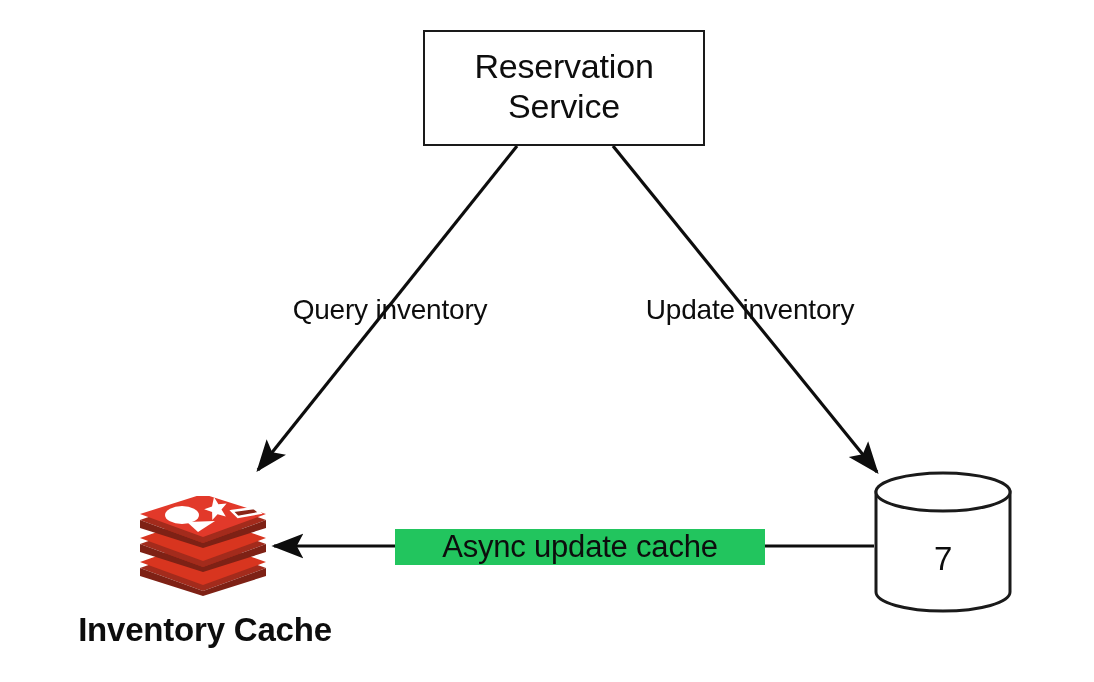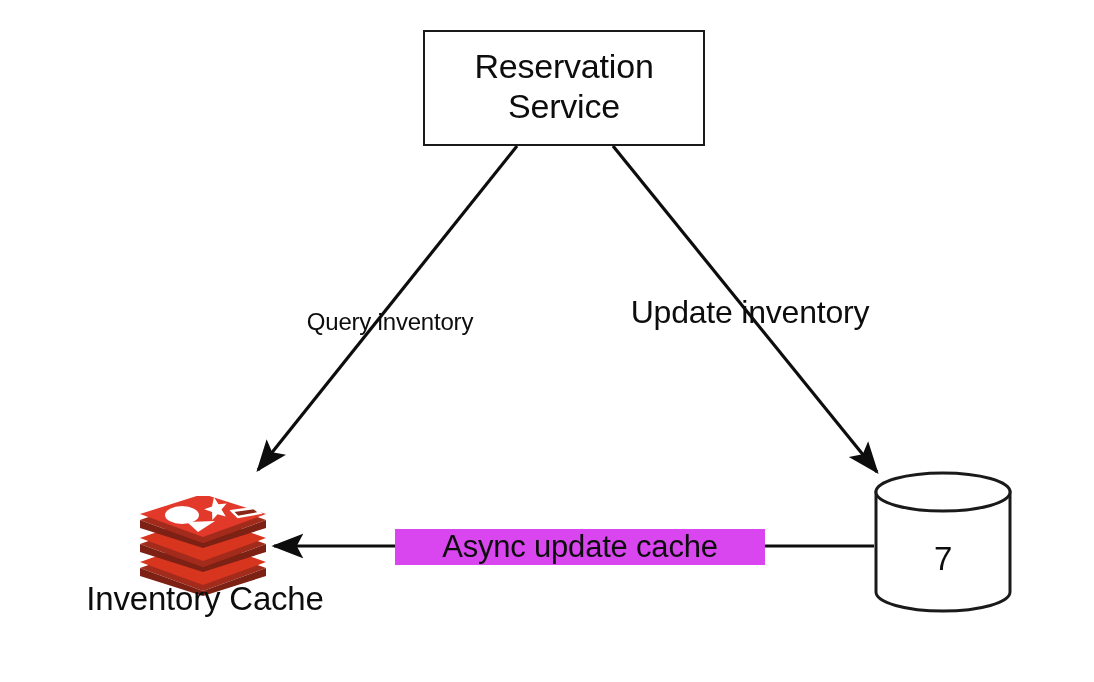--- a/index.html
+++ b/index.html
@@ -57,44 +57,44 @@
   }
   #service-box-label {
     left: 423px;
     top: 46px;
     width: 282px;
     font-size: 34px;
   }
   
   #label-query {
     left: 230px;
-    top: 308px;
+    top: 294px;
     width: 320px;
-    font-size: 24px;
+    font-size: 28px;
   }
   #label-update {
     left: 585px;
     top: 294px;
     width: 330px;
-    font-size: 32px;
+    font-size: 28px;
   }
   #label-async {
     left: 395px;
     top: 529px;
     width: 370px;
     font-size: 31px;
-    background: #d946ef;
+    background: #22c55e;
   }
   
   #cache-caption {
     left: 40px;
-    top: 580px;
+    top: 611px;
     width: 330px;
     font-size: 33px;
-    font-weight: 400;
+    font-weight: 700;
   }
   #db-caption {
     left: 815px;
     top: 617px;
     width: 260px;
     font-size: 30px;
   }
   #db-inner-label {
     left: 878px;
     top: 497px;

